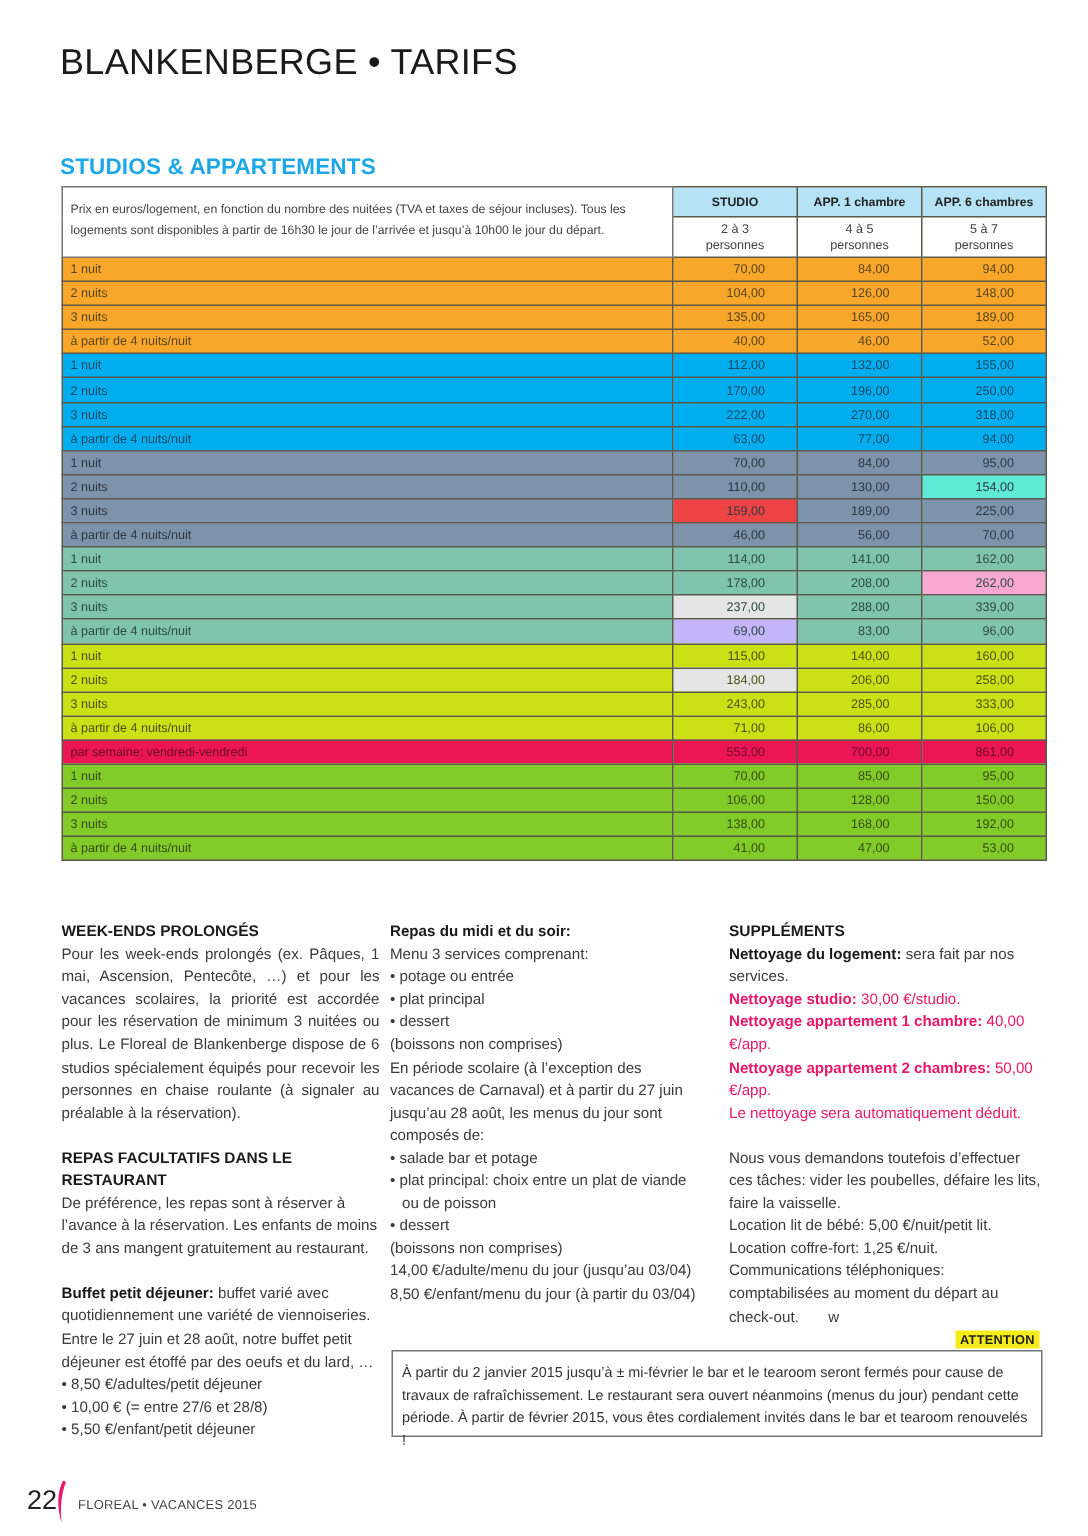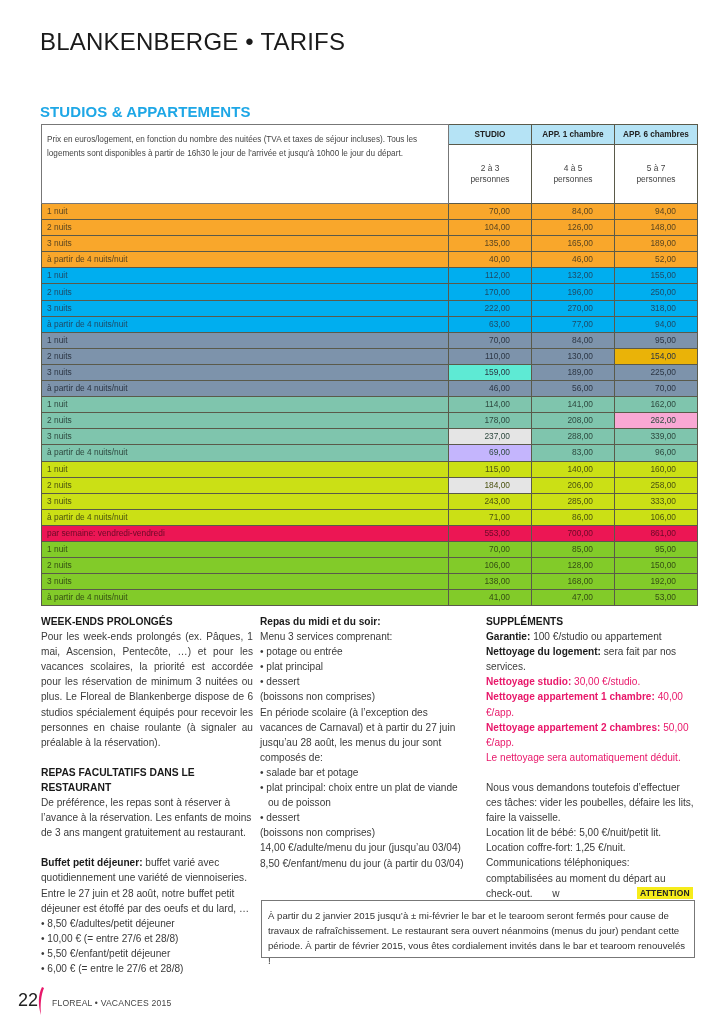--- a/index.html
+++ b/index.html
@@ -3,21 +3,21 @@
 <meta charset="utf-8">
 <style>
   html, body { margin:0; padding:0; }
   body { width:725px; height:1024px; background:#fff; position:relative; font-family:"Liberation Sans", sans-serif; color:#333; overflow:hidden; }
   .title { position:absolute; left:40px; top:28px; font-size:24px; color:#1a1a1a; letter-spacing:0.2px; }
   .subtitle { position:absolute; left:40px; top:103px; font-size:15px; font-weight:bold; color:#1ea7e6; letter-spacing:0.1px; }
   table.tarif { position:absolute; left:41px; top:124px; width:657px; border-collapse:collapse; font-size:8.4px; }
   table.tarif td, table.tarif th { border:1px solid #5a5a4a; padding:0 4px; height:15.1px; line-height:15px; }
   table.tarif .intro { background:#fff; color:#444; font-size:8.2px; line-height:14px; padding:8px 5px 6px 5px; border:1px solid #777; vertical-align:top; }
   table.tarif th { background:#b5e3f5; font-weight:bold; color:#222; text-align:center; width:74px; height:19px; font-size:8.2px; }
-  table.tarif td.pers { background:#fff; text-align:center; color:#444; line-height:11px; padding:18px 0; }
+  table.tarif td.pers { background:#fff; text-align:center; color:#444; line-height:11px; padding:2px 0; }
   table.tarif td.lbl { padding-left:5px; }
   table.tarif td.val { text-align:right; padding-right:21px; }
   .col { position:absolute; font-size:10.1px; line-height:15.1px; color:#3a3a3a; }
   .col p { margin:0; }
   .h { font-weight:bold; color:#1a1a1a; font-size:10.3px; }
   .b { font-weight:bold; color:#1a1a1a; }
   .pink { color:#e8186a; }
   .pink .b { color:#e8186a; }
   .justify { text-align:justify; }
   .attn-label { position:absolute; left:637px; top:887px; background:#f6ec1a; color:#222; font-weight:bold; font-size:8.5px; padding:1px 3px; letter-spacing:0.2px; }
@@ -102,25 +102,25 @@
       <tr>
         <td class="lbl" style="background: rgb(125, 147, 171); color: rgb(44, 54, 68);">1 nuit</td>
         <td class="val" style="background: rgb(125, 147, 171); color: rgb(44, 54, 68);">70,00</td>
         <td class="val" style="background: rgb(125, 147, 171); color: rgb(44, 54, 68);">84,00</td>
         <td class="val" style="background: rgb(125, 147, 171); color: rgb(44, 54, 68);">95,00</td>
       </tr>
       <tr>
         <td class="lbl" style="background: rgb(125, 147, 171); color: rgb(44, 54, 68);">2 nuits</td>
         <td class="val" style="background: rgb(125, 147, 171); color: rgb(44, 54, 68);">110,00</td>
         <td class="val" style="background: rgb(125, 147, 171); color: rgb(44, 54, 68);">130,00</td>
-        <td class="val" style="background: #eab308; color: rgb(44, 54, 68); margin-left: 40px;">154,00</td>
+        <td class="val" style="background: #5eead4; color: rgb(44, 54, 68); margin-left: 40px;">154,00</td>
       </tr>
       <tr>
         <td class="lbl" style="background: rgb(125, 147, 171); color: rgb(44, 54, 68);">3 nuits</td>
-        <td class="val" style="background: #5eead4; color: rgb(44, 54, 68);">159,00</td>
+        <td class="val" style="background: #ef4444; color: rgb(44, 54, 68);">159,00</td>
         <td class="val" style="background: rgb(125, 147, 171); color: rgb(44, 54, 68);">189,00</td>
         <td class="val" style="background: rgb(125, 147, 171); color: rgb(44, 54, 68);">225,00</td>
       </tr>
       <tr>
         <td class="lbl" style="background: rgb(125, 147, 171); color: rgb(44, 54, 68);">à partir de 4 nuits/nuit</td>
         <td class="val" style="background: rgb(125, 147, 171); color: rgb(44, 54, 68);">46,00</td>
         <td class="val" style="background: rgb(125, 147, 171); color: rgb(44, 54, 68);">56,00</td>
         <td class="val" style="background: rgb(125, 147, 171); color: rgb(44, 54, 68);">70,00</td>
       </tr>
       <tr>
@@ -208,42 +208,40 @@
   <p class="h">WEEK-ENDS PROLONGÉS</p>
   <p>Pour les week-ends prolongés (ex. Pâques, 1 mai, Ascension, Pentecôte, …) et pour les vacances scolaires, la priorité est accordée pour les réservation de minimum 3 nuitées ou plus. Le Floreal de Blankenberge dispose de 6 studios spécialement équipés pour recevoir les personnes en chaise roulante (à signaler au préalable à la réservation).</p>
   <p style="height:15px"></p>
   <p class="h" style="text-align:left">REPAS FACULTATIFS DANS LE RESTAURANT</p>
   <p style="text-align:left">De préférence, les repas sont à réserver à l’avance à la réservation. Les enfants de moins de 3 ans mangent gratuitement au restaurant.</p>
   <p style="height:15px"></p>
   <p style="text-align:left"><span class="b">Buffet petit déjeuner:</span><span> buffet varié avec quotidiennement une variété de viennoiseries. Entre le 27 juin et 28 août, notre buffet petit déjeuner est étoffé par des oeufs et du lard, …</span></p>
   <p style="text-align:left">• 8,50 €/adultes/petit déjeuner</p>
   <p style="text-align:left">• 10,00 € (= entre 27/6 et 28/8)</p>
   <p style="text-align:left">• 5,50 €/enfant/petit déjeuner</p>
-  <p style="text-align:left">• 6,00 € (= entre le 27/6 et 28/8)</p>
 </div>
 
 <div class="col" style="left:260px; top:614px; width:208px;">
   <p class="b">Repas du midi et du soir:</p>
   <p>Menu 3 services comprenant:</p>
   <p>• potage ou entrée</p>
   <p>• plat principal</p>
   <p>• dessert</p>
   <p>(boissons non comprises)</p>
   <p>En période scolaire (à l’exception des vacances de Carnaval) et à partir du 27 juin jusqu’au 28 août, les menus du jour sont composés de:</p>
   <p>• salade bar et potage</p>
   <p style="padding-left:8px;text-indent:-8px">• plat principal: choix entre un plat de viande ou de poisson</p>
   <p>• dessert</p>
   <p>(boissons non comprises)</p>
   <p>14,00 €/adulte/menu du jour (jusqu’au 03/04)</p>
   <p>8,50 €/enfant/menu du jour (à partir du 03/04)</p>
 </div>
 
 <div class="col" style="left:486px; top:614px; width:212px;">
   <p class="h">SUPPLÉMENTS</p>
-  <p><span class="b">Garantie:</span><span> 100 €/studio ou appartement</span></p>
   <p><span class="b">Nettoyage du logement:</span><span> sera fait par nos services.</span></p>
   <p class="pink"><span class="b">Nettoyage studio:</span><span> 30,00 €/studio.</span></p>
   <p class="pink"><span class="b">Nettoyage appartement 1 chambre:</span><span> 40,00 €/app.</span></p>
   <p class="pink"><span class="b">Nettoyage appartement 2 chambres:</span><span> 50,00 €/app.</span></p>
   <p class="pink">Le nettoyage sera automatiquement déduit.</p>
   <p style="height:15px"></p>
   <p>Nous vous demandons toutefois d’effectuer ces tâches: vider les poubelles, défaire les lits, faire la vaisselle.</p>
   <p>Location lit de bébé: 5,00 €/nuit/petit lit.</p>
   <p>Location coffre-fort: 1,25 €/nuit.</p>
   <p style="white-space:pre-wrap">Communications téléphoniques: comptabilisées au moment du départ au check-out.       w</p>

